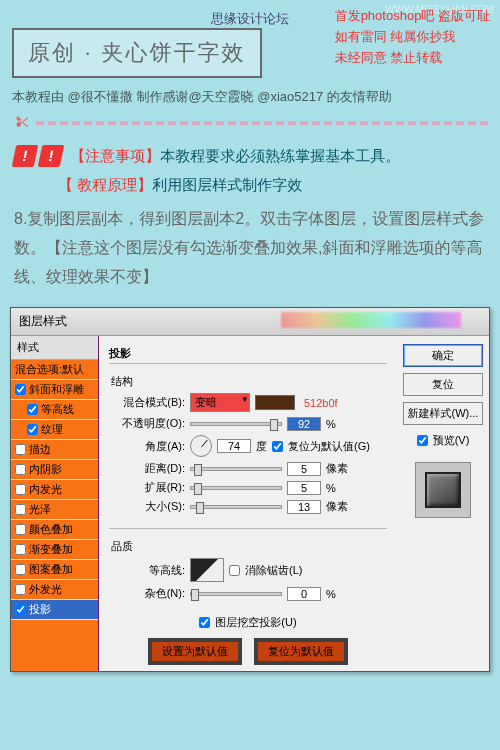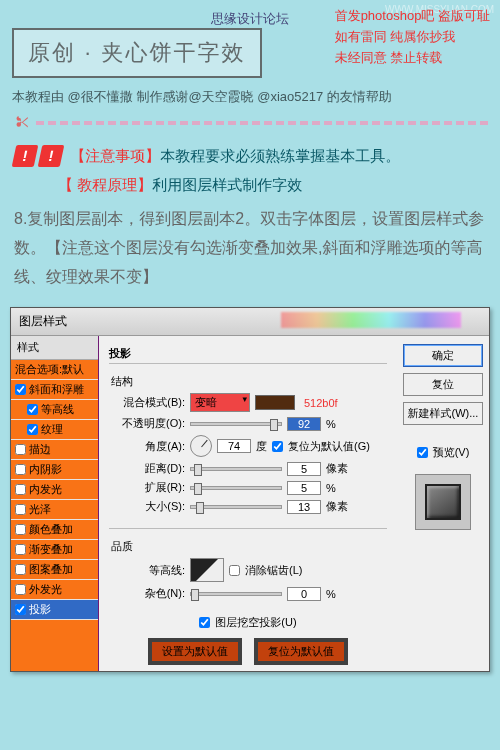--- a/index.html
+++ b/index.html
@@ -225,21 +225,21 @@
       <div class="btm-btns">
         <span class="btn-s">设置为默认值</span>
         <span class="btn-s">复位为默认值</span>
       </div>
     </div>
 
     <div class="right">
       <div class="btn def">确定</div>
       <div class="btn">复位</div>
       <div class="btn">新建样式(W)...</div>
-      <div class="row" style="margin-top:14px">
+      <div class="row" style="margin-top:2px">
           <input type="checkbox" class="ck" checked="" style="">
           <span>预览(V)</span>
         </div>
       <div class="prev">
           <div class="prev-in"></div>
         </div>
     </div>
   </div>
 </div>
 

